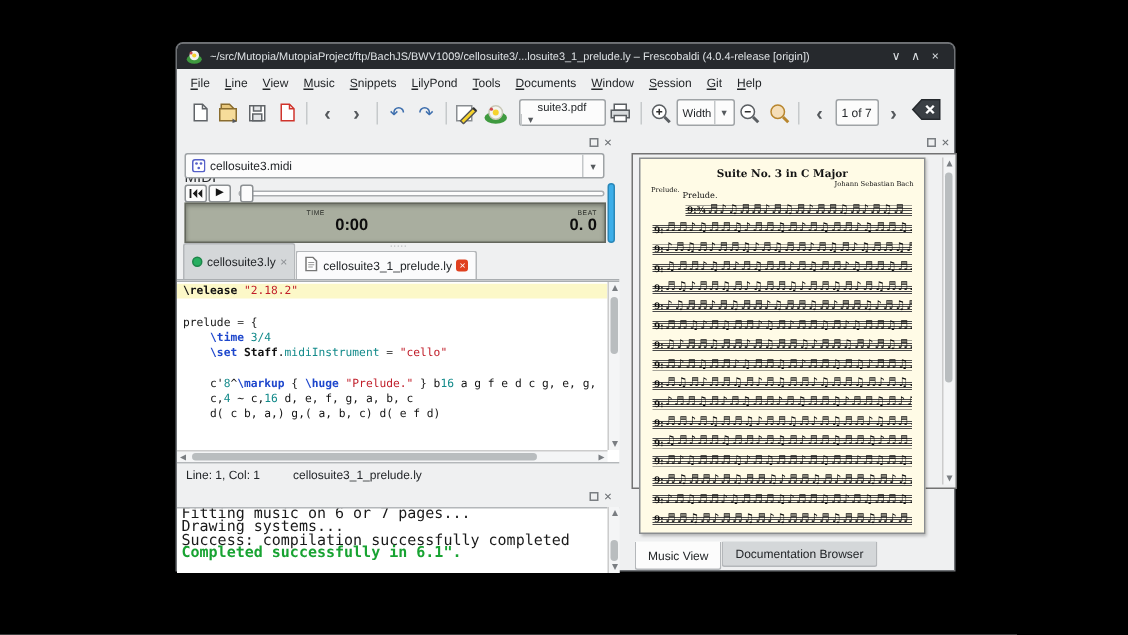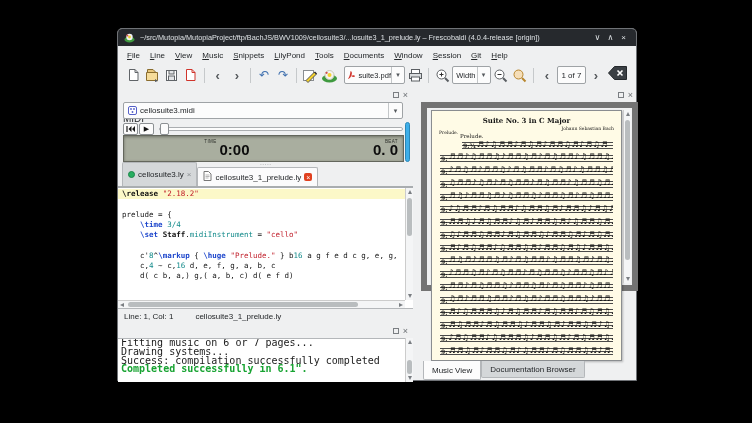--- a/index.html
+++ b/index.html
@@ -35,21 +35,21 @@
   #midi-panel{position:absolute;left:0;top:59px;width:295px;height:79px;}
   #midi-combo{position:absolute;left:5px;top:14px;width:280px;height:17px;background:#fcfcfc;border:1px solid #9fa3a6;border-radius:2px;display:flex;align-items:center;padding-left:4px;font-size:8px;color:#232629;}
   #midi-combo .arrowbox{margin-left:auto;width:14px;align-self:stretch;border-left:1px solid #c4c7c9;display:flex;align-items:center;justify-content:center;color:#55595d;font-size:7px;}
   #transport{position:absolute;left:5px;top:34px;width:280px;height:13px;display:flex;align-items:center;}
   .mbtn{width:15px;height:12px;background:#fcfcfc;border:1px solid #8c9093;border-radius:2px;display:flex;align-items:center;justify-content:center;margin-right:1px;font-size:7px;color:#141414;line-height:1;}
   #seek{position:relative;flex:1;height:12px;margin-left:4px;}
   #seek .track{position:absolute;left:0;right:0;top:4px;height:4px;background:#fdfdfd;border:1px solid #aaadb0;border-radius:2px;}
   #seek .handle{position:absolute;left:1px;top:0;width:9px;height:12px;background:#fcfcfc;border:1px solid #8c9093;border-radius:2px;}
   #lcd{position:absolute;left:5px;top:47px;width:281px;height:27px;background:#a9ae9f;border:1px solid #63665c;box-shadow:inset 0 1px 3px rgba(0,0,0,.35);}
   .lcd-label{font-size:4.5px;color:#2c2f2a;letter-spacing:.4px;}
-  .lcd-value{font-size:15px;font-weight:bold;color:#0d0d0d;line-height:12px;margin-left:48px;}
+  .lcd-value{font-size:11px;font-weight:bold;color:#0d0d0d;line-height:12px;margin-left:48px;}
   #lcd-time{position:absolute;left:0;width:62%;top:3px;text-align:center;}
   #lcd-beat{position:absolute;right:5px;top:3px;text-align:right;}
   #volume{position:absolute;right:3px;top:34px;width:5px;height:40px;background:#3daee9;border:1px solid #2a87b8;border-radius:3px;}
   .dock-handle{position:absolute;left:0;right:0;top:74px;text-align:center;color:#b2b5b8;font-size:7px;line-height:5px;}
   .dock-handle::after{content:"·····";}
   
   #doctabs{position:absolute;left:0;top:138px;width:295px;height:20px;border-bottom:1px solid #a9adb0;display:flex;align-items:flex-end;padding-left:4px;}
   .tab{display:flex;align-items:center;gap:3px;font-size:8px;color:#232629;border:1px solid #b4b7ba;border-bottom:none;border-radius:2px 2px 0 0;background:#d4d7d9;height:24px;padding:0 5px;}
   .tab.active{background:#fbfbfc;height:19px;}
   .tabclose{font-size:8px;color:#8a8e92;line-height:7px;}
@@ -78,21 +78,21 @@
   #statusbar{position:absolute;left:0;top:280px;width:295px;height:15px;display:flex;align-items:center;font-size:8px;color:#232629;padding-left:6px;gap:22px;text-align:right;}
   #log-panel{position:absolute;left:0;top:295px;width:295px;height:58px;}
   #log-content{position:absolute;left:0;top:14px;right:0;bottom:0;background:#fff;border-top:1px solid #b4b7ba;overflow:hidden;font-family:"DejaVu Sans Mono",monospace;font-size:10px;color:#1a1a1a;padding-left:3px;}
   .log-line{height:8.8px;line-height:8.8px;white-space:pre;}
   .log-line.success{color:#18a332;font-weight:bold;}
   #log-sb{position:absolute;right:0;top:14px;bottom:0;width:8px;background:#f4f5f6;border-left:1px solid #ccc;}
   
   #splitter{position:absolute;left:295px;top:59px;width:8px;bottom:0;background:#eff0f1;}
   
   #music-panel{position:absolute;left:303px;top:59px;width:217px;height:294px;}
-  #music-content{position:absolute;left:0;top:14px;right:0;height:189px;background:#f0f1f2;border:6px solid #737373;}
+  #music-content{position:absolute;left:0;top:14px;right:0;height:224px;background:#f0f1f2;border:1px solid #737373;}
   #page{position:absolute;left:4px;top:2px;width:191px;height:251px;background:#fffbe6;border:1px solid #8a8d90;box-shadow:1px 1px 2px rgba(0,0,0,.25);font-family:"DejaVu Serif",serif;color:#141414;overflow:hidden;}
   #page .ptitle{position:absolute;left:0;right:0;top:5px;text-align:center;font-weight:bold;font-size:7px;}
   #page .pcomposer{position:absolute;right:7px;top:15px;font-size:4.5px;}
   #page .pmargin{position:absolute;left:7px;top:19px;font-size:4.5px;}
   #page .pheading{position:absolute;left:28px;top:22px;font-size:5.5px;}
   #systems{position:absolute;left:8px;right:8px;top:31px;bottom:5px;display:flex;flex-direction:column;justify-content:space-between;}
   .system{height:7px;display:flex;background:repeating-linear-gradient(to bottom,#4a4a4a 0 .6px,transparent .6px 1.6px);background-size:100% 7.2px;background-repeat:no-repeat;}
   .system.first{margin-left:22px;}
   .clef{font-size:6px;font-weight:bold;line-height:7px;padding:0 1px;font-family:"DejaVu Serif",serif;}
   .notes{flex:1;overflow:hidden;white-space:nowrap;font-size:8px;line-height:8px;position:relative;top:-1.5px;letter-spacing:.6px;color:#101010;font-family:"DejaVu Sans",sans-serif;}
@@ -176,21 +176,21 @@
         </svg>
     </span>
     <span class="tbtn">
       <svg width="17" height="15" viewBox="0 0 17 15">
           <ellipse cx="8.5" cy="10.5" rx="7.5" ry="4" fill="#3f9a3f"></ellipse>
           <circle cx="8.5" cy="7" r="4.5" fill="#f4f4f0" stroke="#c9c9b8"></circle>
           <circle cx="8.5" cy="7" r="2" fill="#f6d32d"></circle>
           <circle cx="5.6" cy="4.8" r="1.1" fill="#d04a4a"></circle>
         </svg>
     </span>
-    <span class="combo" style="width:66px;margin-left:5px;">
+    <span class="combo" style="width:66px;margin-left:5px;flex-direction:column;">
       <svg width="9" height="10" viewBox="0 0 9 10" style="margin:0 2px;">
           <path d="M1 9C2.6 6.4 3.4 3.4 3.4 1.2c1.8-.2 1.9 2.6.8 4.6 1.8-.9 3.8-.7 3.8.8-1.6 1-2.8.2-3.8-.6-.9 1.7-2 2.8-3.2 3z" fill="#d0342c"></path>
         </svg>
       <span>suite3.pdf</span>
       <span class="arrowbox">▾</span>
     </span>
     <span class="tbtn">
       <svg width="15" height="14" viewBox="0 0 15 14">
           <rect x="3.5" y="1.5" width="8" height="4" fill="#fff" stroke="#5a5e62"></rect>
           <rect x="1.5" y="5.5" width="12" height="5" fill="#d8dbdd" stroke="#5a5e62"></rect>

